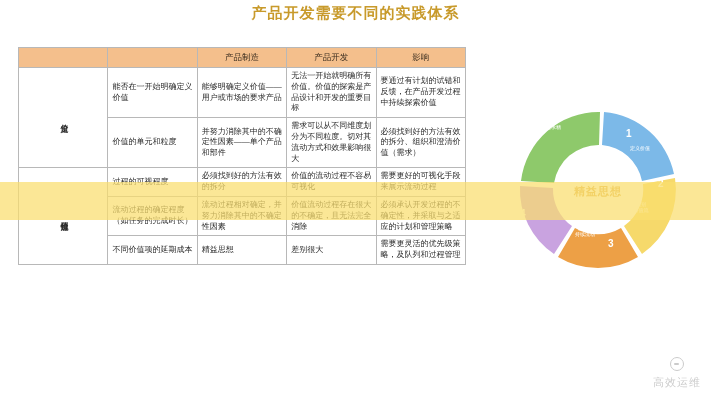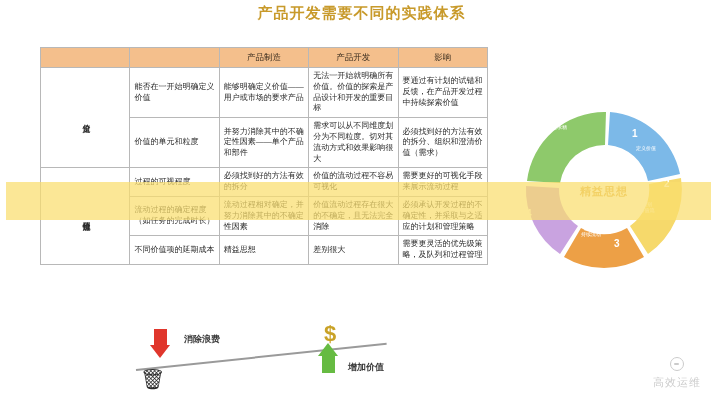--- a/index.html
+++ b/index.html
@@ -1,30 +1,30 @@
 <!DOCTYPE html>
 <html><head>
 <meta charset="utf-8">
 <style>
   html,body{margin:0;padding:0;}
   body{
     width:711px;height:400px;overflow:hidden;position:relative;
     background:#ffffff;
     font-family:"Liberation Sans","DejaVu Sans",sans-serif;
   }
-  .slide{position:absolute;inset:0;background:#fff;margin-left:6px;}
+  .slide{position:absolute;inset:0;background:#fff;}
 
   
   .title{
     position:absolute;left:0;top:4px;width:711px;text-align:center;
     font-size:15px;font-weight:bold;color:#c89a2b;letter-spacing:1px;
   }
 
   
-  .tbl-wrap{position:absolute;left:34px;top:47px;width:448px;}
+  .tbl-wrap{position:absolute;left:18px;top:47px;width:448px;}
   table.matrix{border-collapse:collapse;width:448px;table-layout:fixed;}
   table.matrix td{
     border:1px solid #b8b8b8;
     vertical-align:middle;
     font-size:8px;line-height:1.35;color:#2b2b2b;
     padding:3px 4px;
   }
   table.matrix td.hdr{
     background:#f4bf8c;text-align:center;font-size:8.5px;color:#3a2d1e;
     padding:3px 2px;height:13px;
@@ -188,37 +188,20 @@
 
     <span class="seg-num" style="left:110px;top:140px;">3</span>
     <span class="seg-lbl" style="left:62px;top:127px;width:50px;">让价值<br>持续流动</span>
 
     <span class="seg-num" style="left:22px;top:110px;">4</span>
 
     <span class="seg-num" style="left:17px;top:35px;">5</span>
     <span class="seg-lbl" style="left:43px;top:26px;">精益求精</span>
   </div>
 
-  <div class="seesaw">
-    <div class="bar"></div>
-
-    <div class="arrow-down">
-      <i></i>
-        <u></u>
-    </div>
-    <div class="lbl-waste">消除浪费</div>
-    <div class="trash">🗑</div>
-
-    <div class="dollar">$</div>
-    <div class="arrow-up">
-      <u></u>
-        <i></i>
-    </div>
-    <div class="lbl-value">增加价值</div>
-  </div>
 
   <div class="banner"></div>
 
   <div class="watermark">
     <span class="wm-circle"></span>
     <span class="wm-text">高效运维</span>
   </div>
 
 </div>
 

